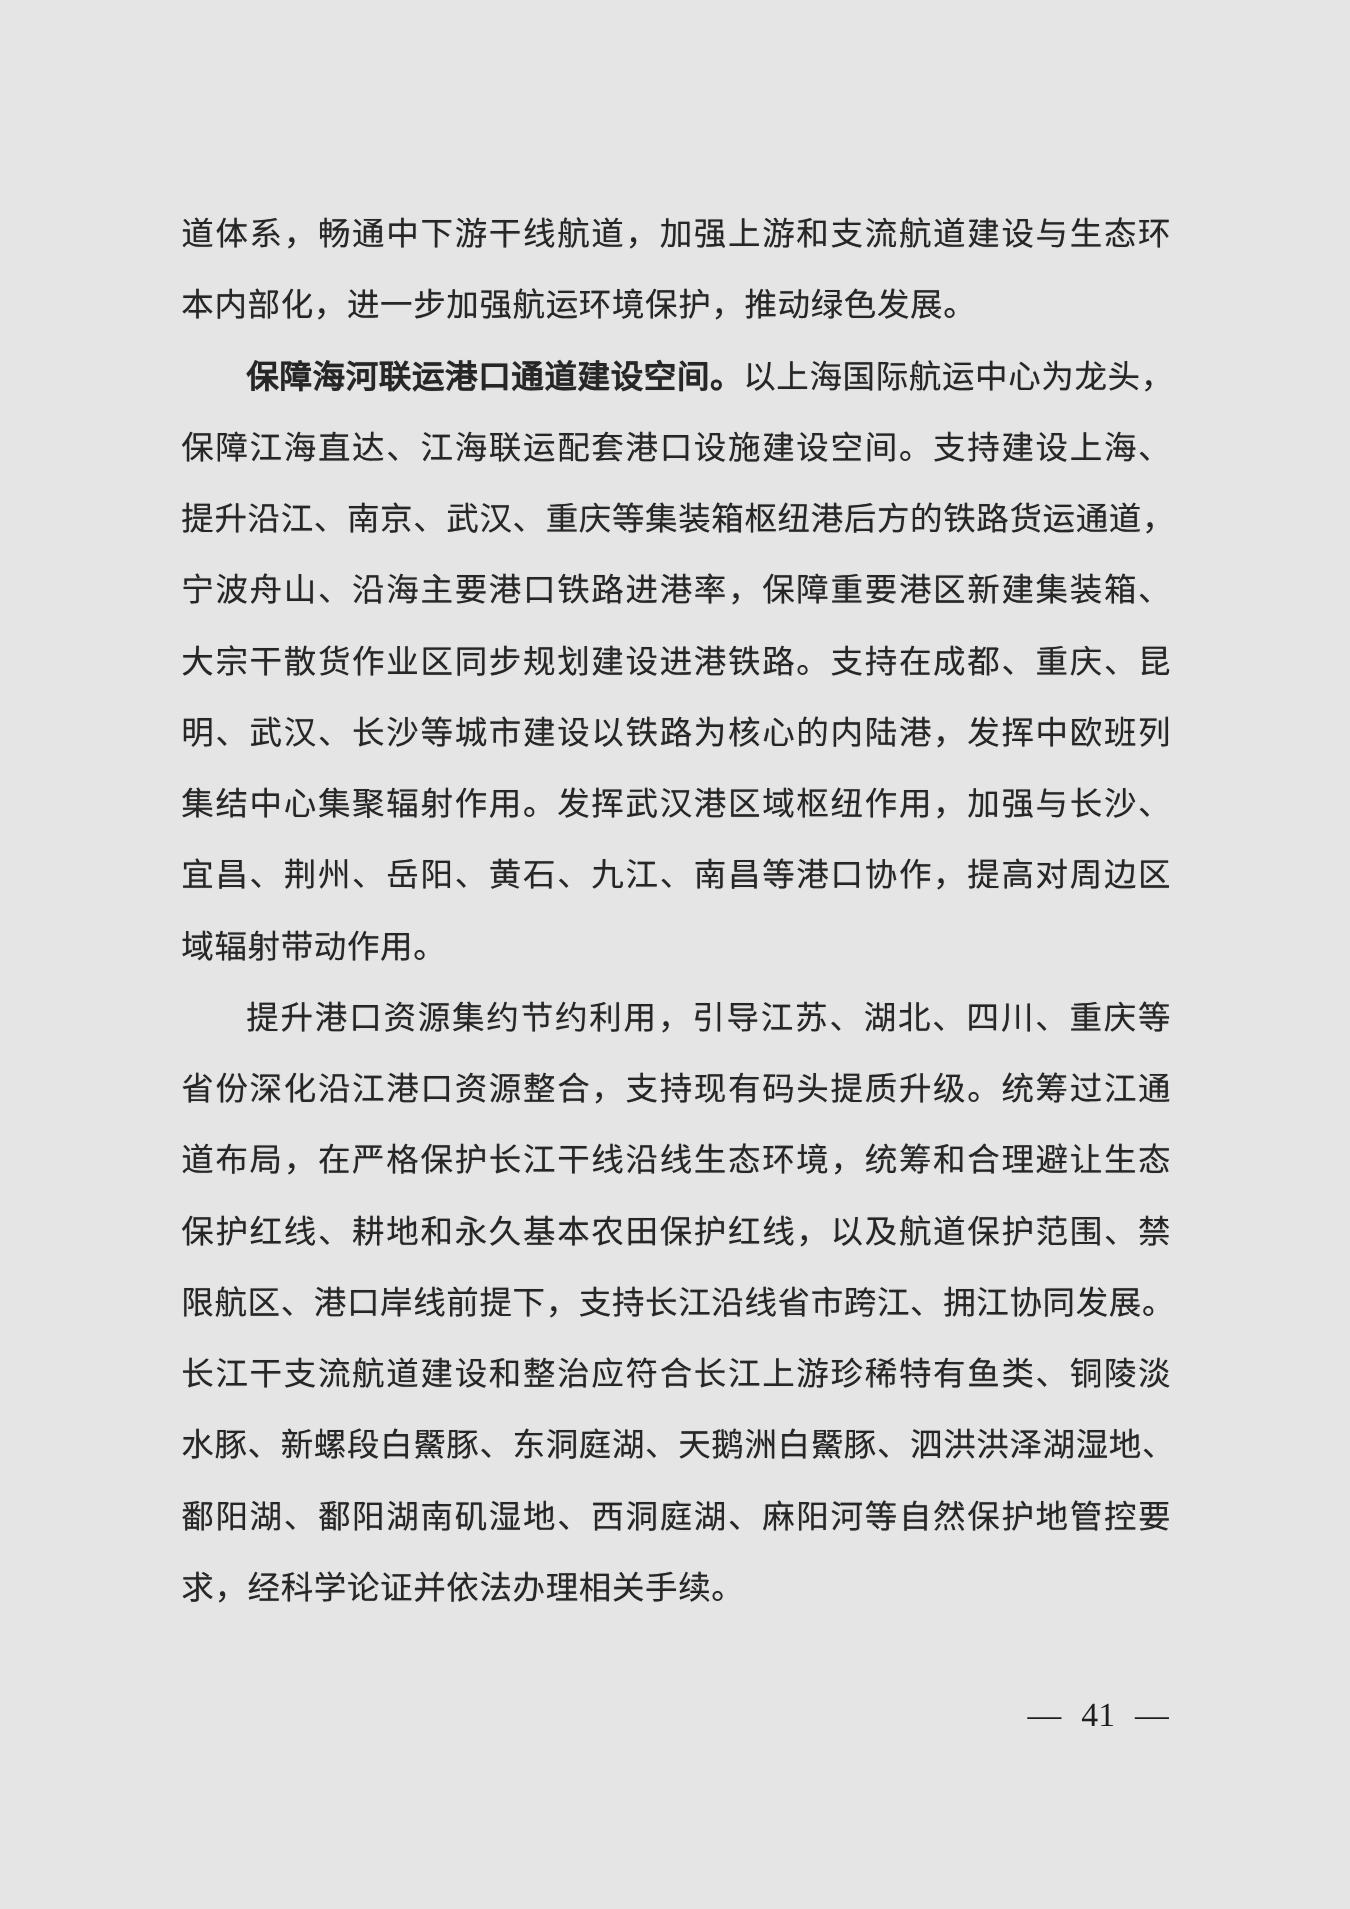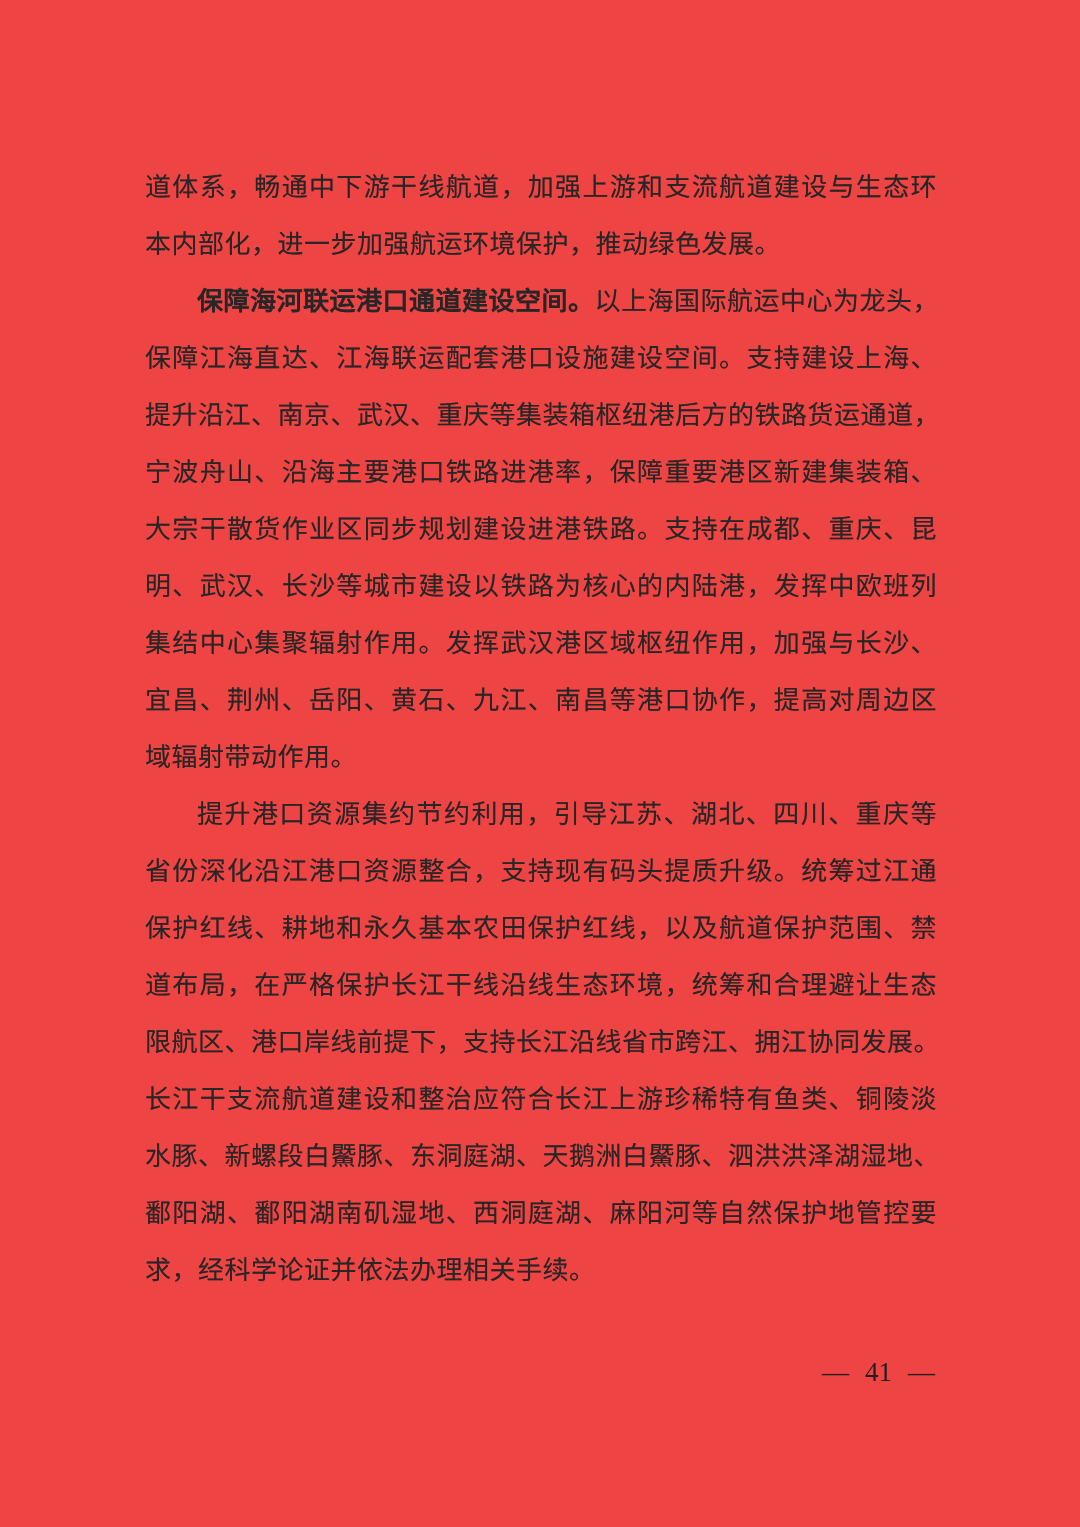--- a/index.html
+++ b/index.html
@@ -4,21 +4,21 @@
 <style>
   html, body {
     margin: 0;
     padding: 0;
     background: #ffffff;
   }
   .page {
     position: relative;
     width: 1080px;
     height: 1527px;
-    background: #ef4444;
+    background: #e5e5e5;
     overflow: hidden;
     font-family: "Liberation Serif", "DejaVu Serif", serif;
     color: #262626;
   }
   .text-block {
     position: absolute;
     left: 145px;
     top: 159px;
     width: 792px;
   }
@@ -79,22 +79,22 @@
       <div class="line">大宗干散货作业区同步规划建设进港铁路。支持在成都、重庆、昆</div>
       <div class="line">明、武汉、长沙等城市建设以铁路为核心的内陆港，发挥中欧班列</div>
       <div class="line">集结中心集聚辐射作用。发挥武汉港区域枢纽作用，加强与长沙、</div>
       <div class="line">宜昌、荆州、岳阳、黄石、九江、南昌等港口协作，提高对周边区</div>
       <div class="line para-end">域辐射带动作用。</div>
     </div>
 
     <div class="para">
       <div class="line indent">提升港口资源集约节约利用，引导江苏、湖北、四川、重庆等</div>
       <div class="line">省份深化沿江港口资源整合，支持现有码头提质升级。统筹过江通</div>
+      <div class="line">道布局，在严格保护长江干线沿线生态环境，统筹和合理避让生态</div>
       <div class="line">保护红线、耕地和永久基本农田保护红线，以及航道保护范围、禁</div>
-      <div class="line">道布局，在严格保护长江干线沿线生态环境，统筹和合理避让生态</div>
       <div class="line">限航区、港口岸线前提下，支持长江沿线省市跨江、拥江协同发展。</div>
       <div class="line">长江干支流航道建设和整治应符合长江上游珍稀特有鱼类、铜陵淡</div>
       <div class="line">水豚、新螺段白鱀豚、东洞庭湖、天鹅洲白鱀豚、泗洪洪泽湖湿地、</div>
       <div class="line">鄱阳湖、鄱阳湖南矶湿地、西洞庭湖、麻阳河等自然保护地管控要</div>
       <div class="line para-end">求，经科学论证并依法办理相关手续。</div>
     </div>
 
   </div>
 
   <div class="footer">

